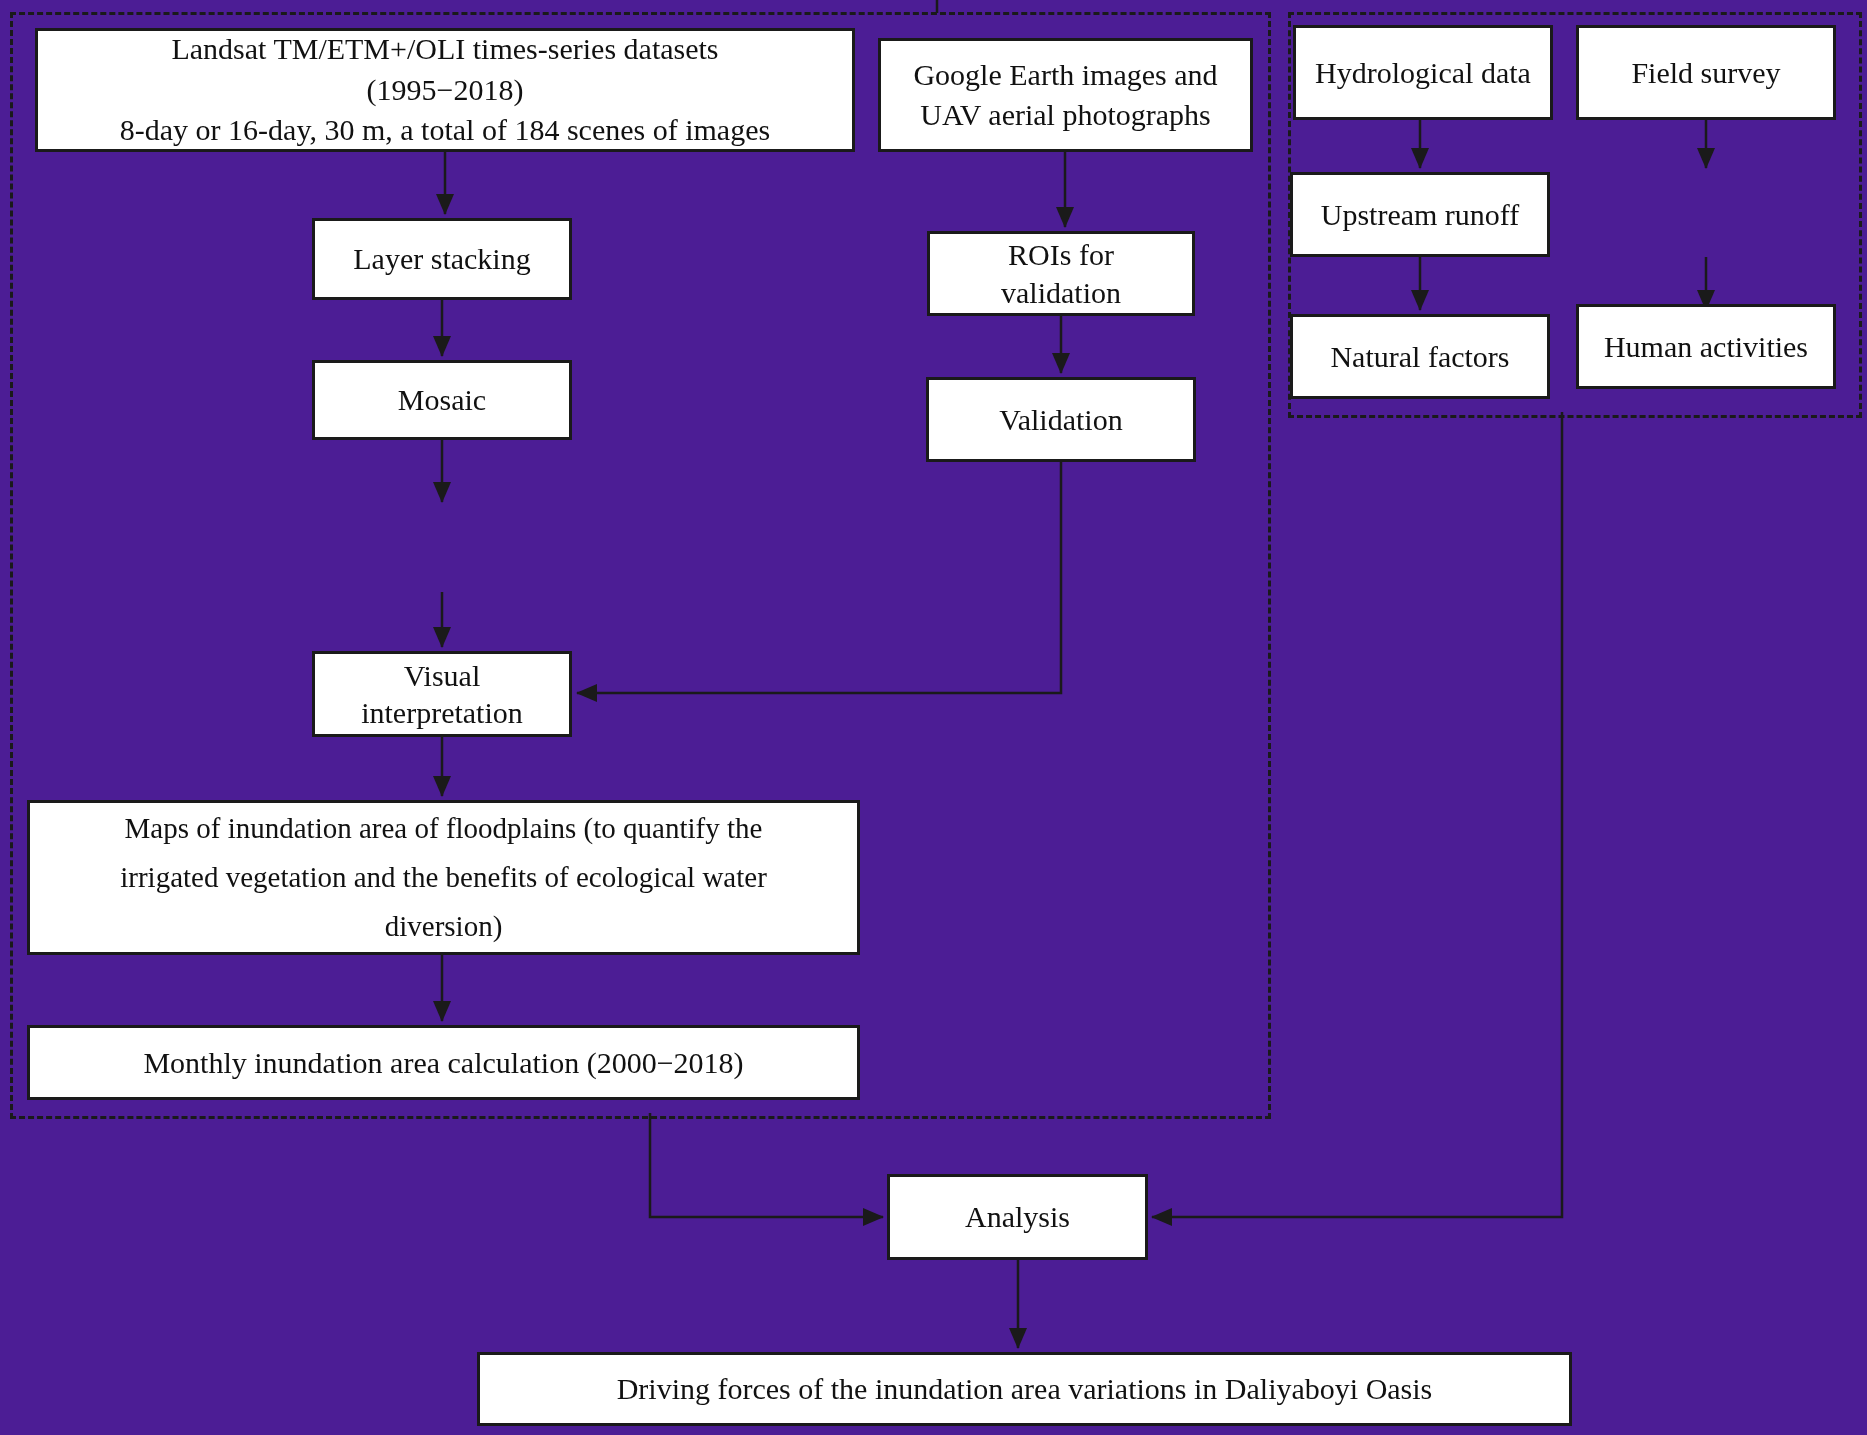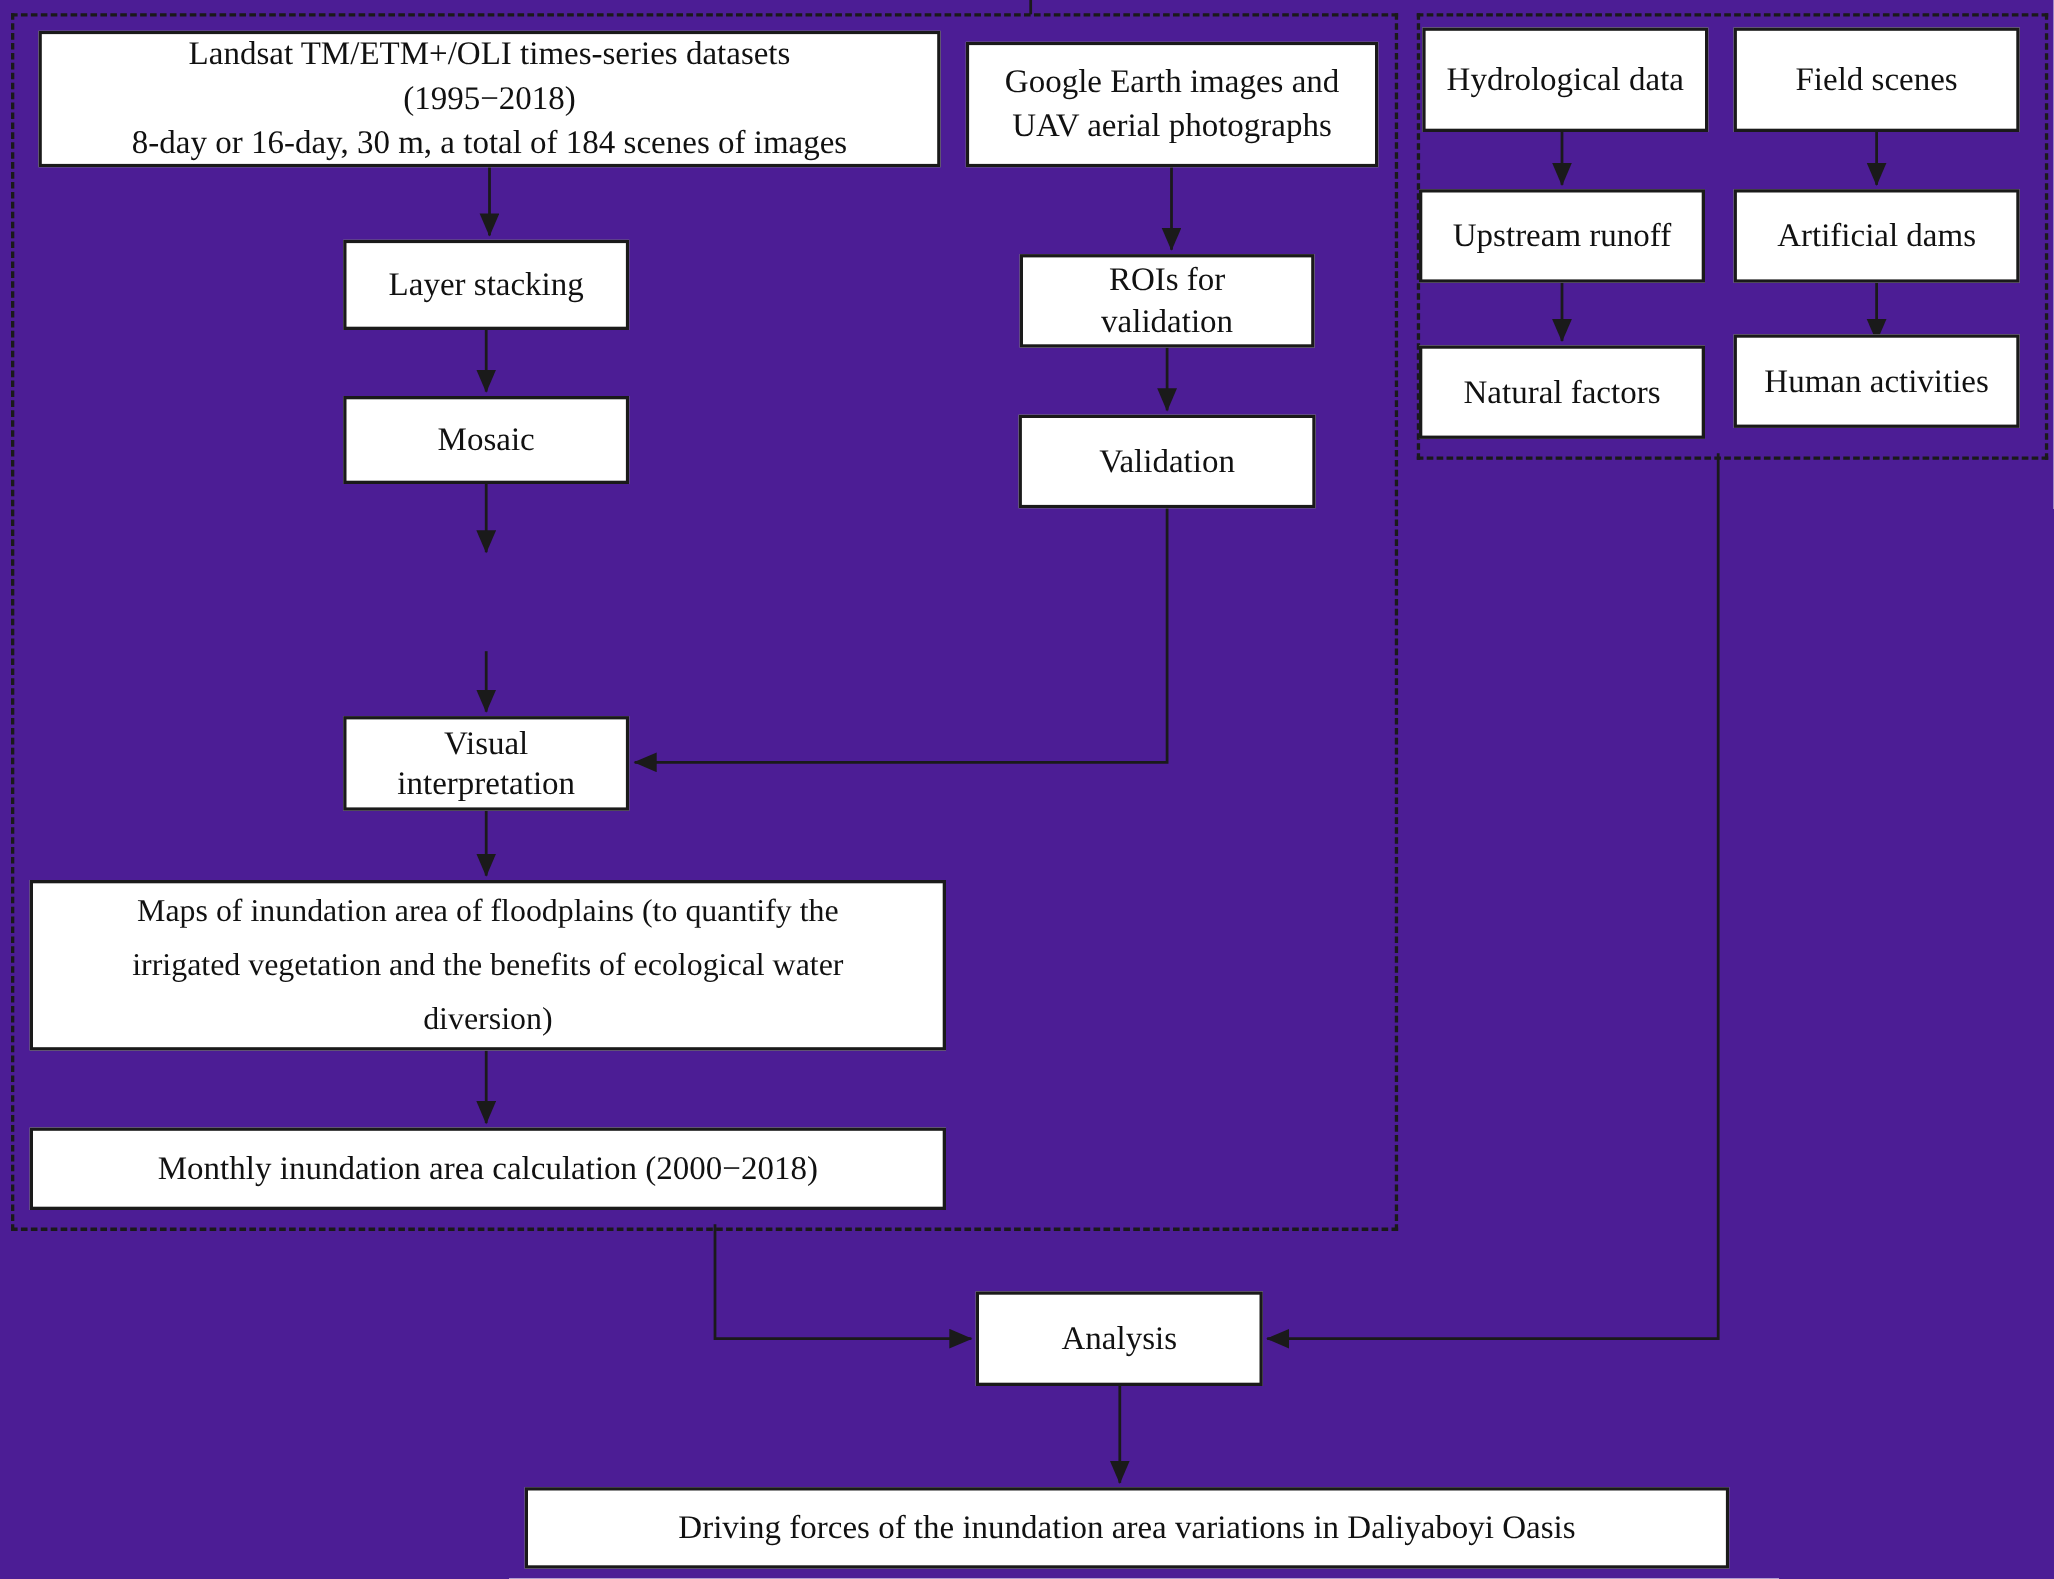--- a/index.html
+++ b/index.html
@@ -135,30 +135,27 @@
 
   <div class="box" id="n-validation">
     <span class="ln">Validation</span>
   </div>
 
   <div class="box" id="n-hydro">
     <span class="ln">Hydrological data</span>
   </div>
 
   <div class="box" id="n-field">
-    <span class="ln">Field scenes</span>
+    <span class="ln">Field survey</span>
   </div>
 
   <div class="box" id="n-upstream">
     <span class="ln">Upstream runoff</span>
   </div>
 
-  <div class="box" id="n-artificial">
-    <span class="ln">Artificial dams</span>
-  </div>
 
   <div class="box" id="n-natural">
     <span class="ln">Natural factors</span>
   </div>
 
   <div class="box" id="n-human">
     <span class="ln">Human activities</span>
   </div>
 
   <div class="box" id="n-analysis">

